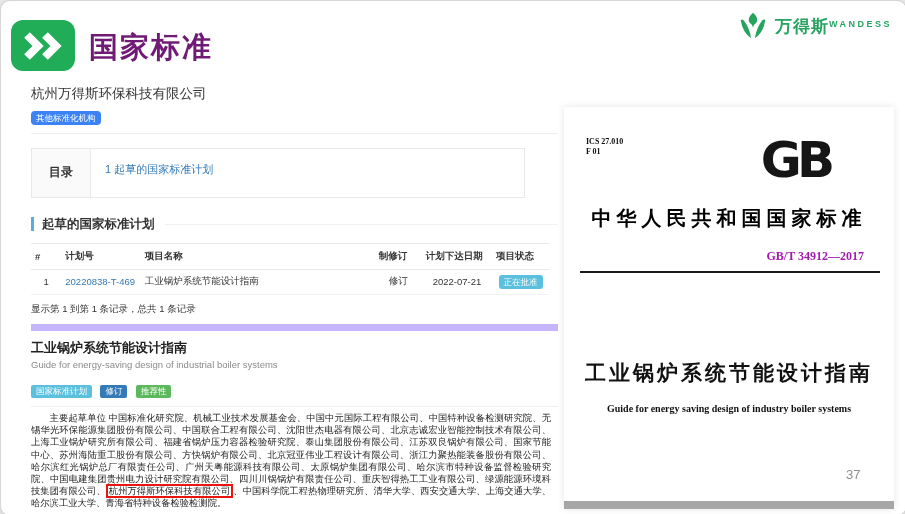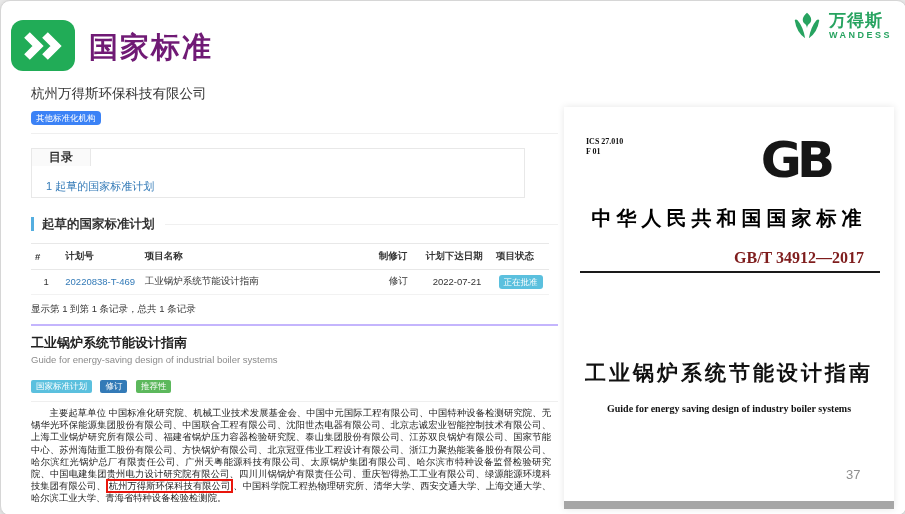--- a/index.html
+++ b/index.html
@@ -4,51 +4,51 @@
 <style>
   html,body{margin:0;padding:0;background:#e9e9e9;font-family:"Liberation Sans",sans-serif;}
   .slide{position:relative;width:905px;height:514px;background:#fff;border:1px solid #d6d6d6;
          border-radius:10px;overflow:hidden;box-shadow:0 1px 4px rgba(0,0,0,.12);}
 
   
   .hdr-icon{position:absolute;left:10px;top:19px;width:64px;height:51px;border-radius:12px;
             background:#21ac57;display:flex;align-items:center;justify-content:center;}
   .page-title{position:absolute;left:88px;top:27px;font-size:29px;font-weight:bold;color:#701a75;letter-spacing:2px;text-align:center;}
   .brand{position:absolute;right:14px;top:8px;display:flex;align-items:center;gap:5px;}
-  .brand-txt{display:flex;flex-direction:column;line-height:1;}
+  .brand-txt{display:flex;flex-direction:row;line-height:1;}
   .brand-cn{color:#27a360;font-size:17px;font-weight:bold;letter-spacing:1px;}
   .brand-en{color:#27a360;font-size:9px;font-weight:bold;letter-spacing:2.5px;margin-top:2px;}
 
   
   .left-pane{position:absolute;left:30px;top:84px;width:527px;color:#333;}
   .company{font-family:"Liberation Serif",serif;font-size:13.5px;color:#333;}
   .tag{display:inline-block;background:#3b82f6;color:#fff;font-size:8.5px;line-height:1;
        padding:2.5px 5px;border-radius:4px;margin-top:8px;}
   .profile{border-bottom:1px solid #efefef;padding-bottom:8px;}
 
-  .toc-box{margin-top:14px;width:492px;border:1px solid #e8e8e8;display:flex;height:48px;flex-direction:column;}
+  .toc-box{margin-top:14px;width:492px;border:1px solid #e8e8e8;display:flex;height:48px;}
   .toc-label{width:58px;background:#fafafa;border-right:1px solid #e8e8e8;display:flex;
              align-items:center;justify-content:center;font-size:12px;font-weight:bold;color:#333;}
   .toc-body{flex:1;padding:10px 14px;}
   .toc-link{color:#337ab7;font-size:11px;text-decoration:none;cursor:pointer;}
 
   .sec-head{margin-top:18px;display:flex;align-items:center;}
   .sec-bar{width:3px;height:14px;background:#54aee0;}
   .sec-title{margin-left:8px;font-size:12.5px;font-weight:bold;color:#333;white-space:nowrap;text-align:center;}
   .sec-rule{flex:1;border-top:1px solid #f0f0f0;margin-left:10px;}
 
   table.plan{margin-top:10px;width:518px;border-collapse:collapse;font-size:9.5px;color:#333;}
   table.plan th{border-top:1px solid #e8e8e8;border-bottom:1px solid #e8e8e8;background:#fff;
                 font-weight:bold;text-align:left;padding:6px 4px;}
   table.plan td{border-bottom:1px solid #f2f2f2;padding:5px 4px;}
   .c{text-align:center;}
   .plan-link{color:#337ab7;cursor:pointer;text-decoration:none;}
   .status-badge{display:inline-block;background:#5bc0de;color:#fff;font-size:8.5px;line-height:1;
                 padding:3px 5px;border-radius:3px;}
-  .tbl-foot{font-size:9.5px;color:#333;margin-top:8px;padding-bottom:8px;border-bottom:2px solid #c4b5fd;}
+  .tbl-foot{font-size:9.5px;color:#333;margin-top:8px;padding-bottom:8px;border-bottom:7px solid #c4b5fd;}
 
   .std-block{margin-top:8px;}
   .std-title{font-family:"Liberation Serif",serif;font-weight:bold;font-size:13px;color:#222;}
   .std-en{font-size:9.5px;color:#8b8b8b;margin-top:2px;}
   .badge-row{margin-top:10px;padding-bottom:8px;border-bottom:1px solid #efefef;}
   .b{display:inline-block;color:#fff;font-size:8.5px;line-height:1;padding:2.5px 5px;border-radius:2px;margin-right:4px;}
   .b0{background:#5bc0de;} .b1{background:#337ab7;} .b2{background:#5cb85c;}
 
   .para{font-family:"Liberation Serif",serif;font-size:9.3px;line-height:12.2px;color:#222;
         text-align:justify;text-indent:2em;margin-top:5px;width:520px;}
@@ -59,21 +59,21 @@
   .doc-card{position:absolute;left:563px;top:106px;width:330px;height:402px;background:#fff;
             box-shadow:0 0 7px rgba(0,0,0,.10);}
   .doc-ics{position:absolute;left:22px;top:30px;font-family:"Liberation Serif",serif;
            font-weight:bold;font-size:8px;line-height:10px;color:#111;}
   .gb-logo{position:absolute;right:64px;top:26px;font-family:"DejaVu Sans",sans-serif;
            font-weight:900;font-size:50px;line-height:54px;letter-spacing:-5px;color:#161616;}
   .doc-heading{position:absolute;left:0;top:98px;width:100%;text-align:center;
                font-family:"Liberation Serif",serif;font-weight:bold;font-size:20px;
                letter-spacing:5px;color:#000;white-space:nowrap;}
   .doc-code{position:absolute;right:30px;top:142px;font-family:"Liberation Serif",serif;
-            font-weight:bold;font-size:16px;color:#7f1d1d;text-align:right;}
+            font-weight:bold;font-size:12px;color:#a21caf;text-align:right;}
   .doc-rule{position:absolute;left:16px;right:14px;top:164px;border-top:2px solid #1a1a1a;}
   .doc-title{position:absolute;left:0;top:252px;width:100%;text-align:center;
              font-weight:bold;font-size:21px;letter-spacing:3px;color:#111;}
   .doc-title-en{position:absolute;left:0;top:296px;width:100%;text-align:center;
                 font-family:"Liberation Serif",serif;font-weight:bold;font-size:10px;color:#111;}
   .doc-bottom{position:absolute;left:0;bottom:0;width:100%;height:8px;background:#a6a6a6;}
   .page-num{position:absolute;left:845px;top:466px;font-size:13px;color:#8f8f8f;}
 </style>
 </head>
 <body>

